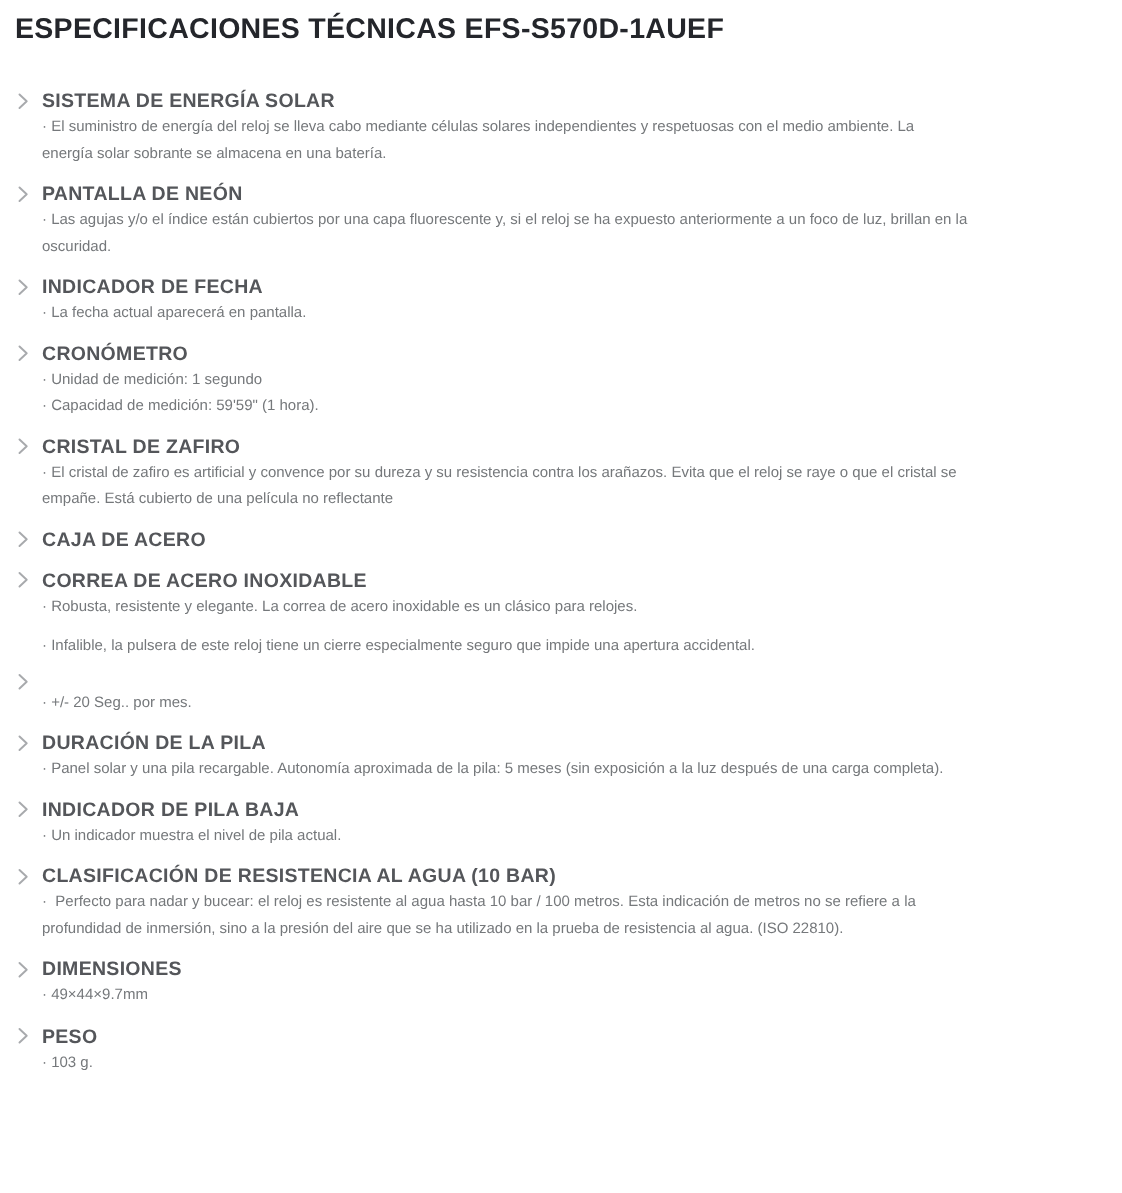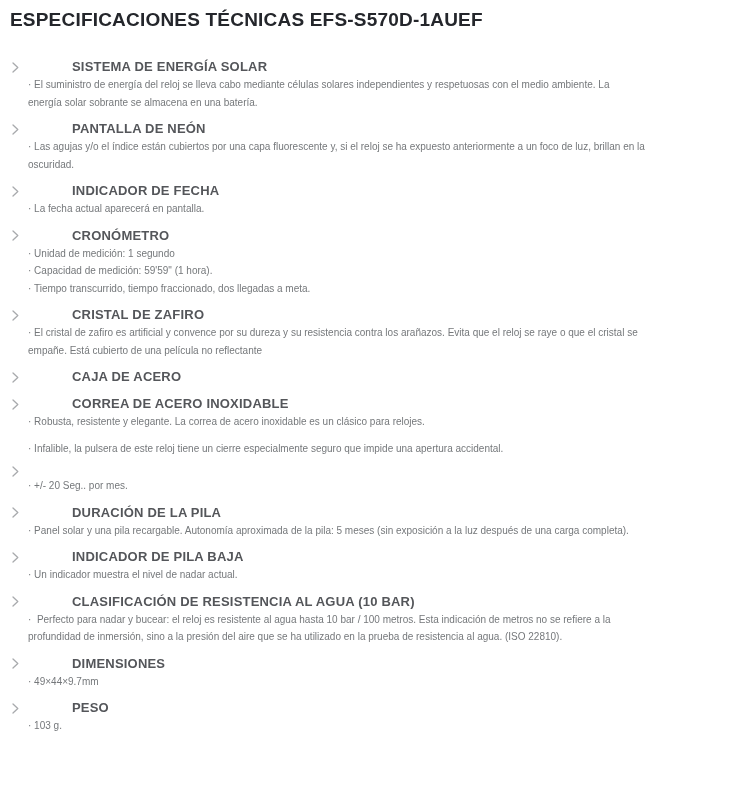--- a/index.html
+++ b/index.html
@@ -25,21 +25,20 @@
     font-weight: 700;
     letter-spacing: 0.2px;
     color: #24262b;
   }
   .spec-section {
     margin: 0 0 9px 0;
   }
   .heading-row {
     display: flex;
     align-items: center;
-    gap: 44px;
   }
   .chev {
     flex: 0 0 18px;
     width: 18px;
     display: flex;
     align-items: center;
     justify-content: flex-start;
     padding-left: 2px;
     box-sizing: border-box;
   }
@@ -116,21 +115,20 @@
       <span class="chev">
         <svg width="7" height="11" viewBox="0 0 7 11" aria-hidden="true">
           <path d="M1 1 L5.8 5.5 L1 10" stroke="#a8aaad" stroke-width="1.3" fill="none" stroke-linecap="round" stroke-linejoin="round"></path>
         </svg>
       </span>
       <h2 class="section-heading">CRONÓMETRO</h2>
     </div>
     <div class="bullets">
           <p class="bullet">· Unidad de medición: 1 segundo</p>
           <p class="bullet">· Capacidad de medición: 59'59" (1 hora).</p>
-          <p class="bullet">· Tiempo transcurrido, tiempo fraccionado, dos llegadas a meta.</p>
         </div>
   </section>
 
   <section class="spec-section">
     <div class="heading-row">
       <span class="chev">
         <svg width="7" height="11" viewBox="0 0 7 11" aria-hidden="true">
           <path d="M1 1 L5.8 5.5 L1 10" stroke="#a8aaad" stroke-width="1.3" fill="none" stroke-linecap="round" stroke-linejoin="round"></path>
         </svg>
       </span>
@@ -203,21 +201,21 @@
   <section class="spec-section">
     <div class="heading-row">
       <span class="chev">
         <svg width="7" height="11" viewBox="0 0 7 11" aria-hidden="true">
           <path d="M1 1 L5.8 5.5 L1 10" stroke="#a8aaad" stroke-width="1.3" fill="none" stroke-linecap="round" stroke-linejoin="round"></path>
         </svg>
       </span>
       <h2 class="section-heading">INDICADOR DE PILA BAJA</h2>
     </div>
     <div class="bullets">
-          <p class="bullet">· Un indicador muestra el nivel de nadar actual.</p>
+          <p class="bullet">· Un indicador muestra el nivel de pila actual.</p>
         </div>
   </section>
 
   <section class="spec-section">
     <div class="heading-row">
       <span class="chev">
         <svg width="7" height="11" viewBox="0 0 7 11" aria-hidden="true">
           <path d="M1 1 L5.8 5.5 L1 10" stroke="#a8aaad" stroke-width="1.3" fill="none" stroke-linecap="round" stroke-linejoin="round"></path>
         </svg>
       </span>

